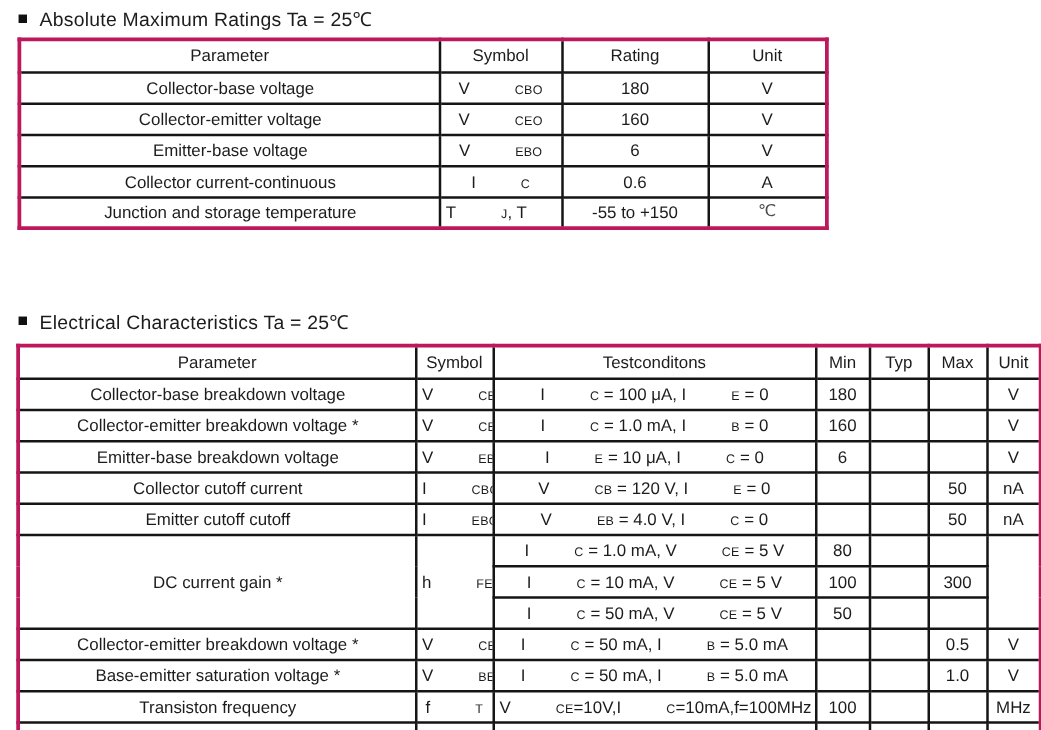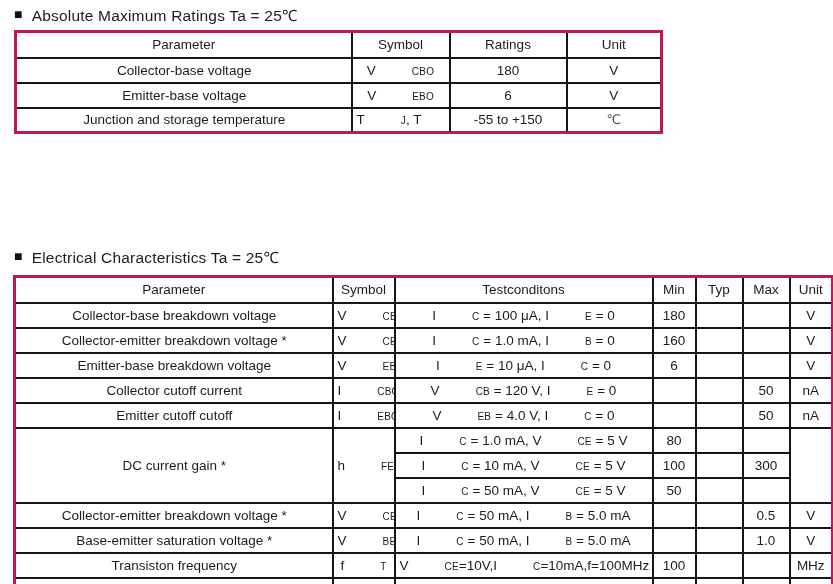--- a/index.html
+++ b/index.html
@@ -62,36 +62,48 @@
       <colgroup>
         <col style="width: 336px;">
         <col style="width: 98px;">
         <col style="width: 117px;">
         <col style="width: 95px;">
       </colgroup>
       <thead>
         <tr>
           <td>Parameter</td>
           <td>Symbol</td>
-          <td>Ratings</td>
+          <td>Rating</td>
           <td>Unit</td>
         </tr>
       </thead>
       <tbody>
         <tr>
           <td class="left">Collector-base voltage</td>
           <td>V<span class="sm">CBO</span></td>
           <td>180</td>
           <td>V</td>
         </tr>
         <tr>
+          <td class="left">Collector-emitter voltage</td>
+          <td>V<span class="sm">CEO</span></td>
+          <td>160</td>
+          <td>V</td>
+        </tr>
+        <tr>
           <td class="left">Emitter-base voltage</td>
           <td>V<span class="sm">EBO</span></td>
           <td>6</td>
           <td>V</td>
+        </tr>
+        <tr>
+          <td class="left">Collector current-continuous</td>
+          <td>I<span class="sm">C</span></td>
+          <td>0.6</td>
+          <td>A</td>
         </tr>
         <tr>
           <td class="left">Junction and storage temperature</td>
           <td>T<span class="sm">J</span>, T<span class="sm">stg</span></td>
           <td>-55 to +150</td>
           <td class="cel">℃</td>
         </tr>
       </tbody>
     </table>
 

